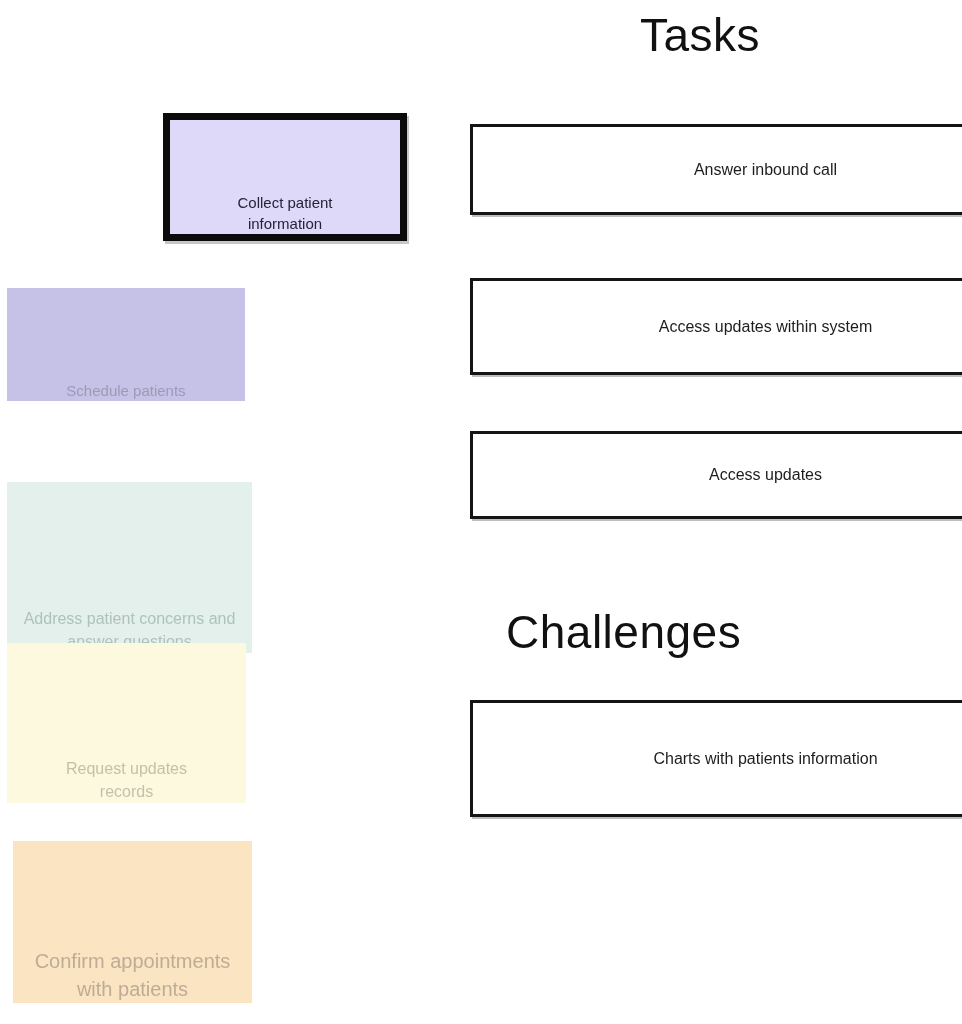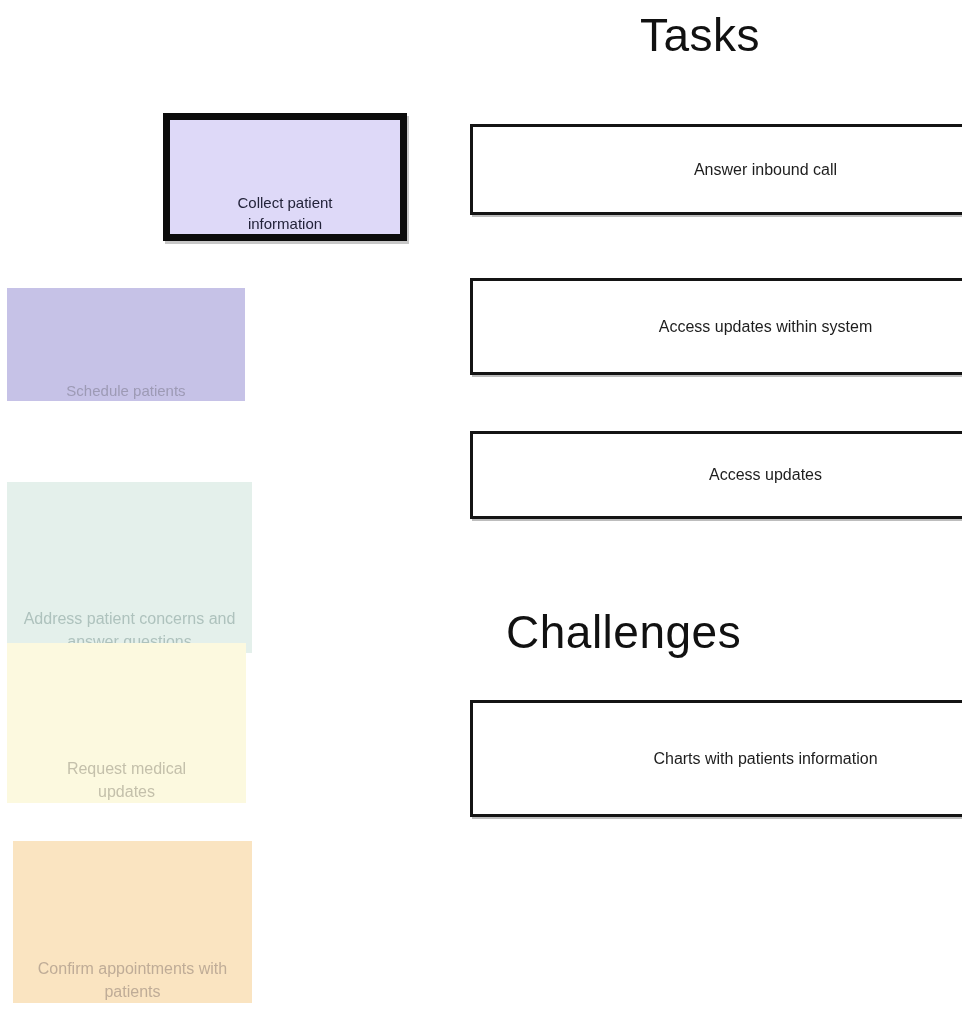--- a/index.html
+++ b/index.html
@@ -28,21 +28,21 @@
     border: 7px solid #0b0b0b;
     box-shadow: 2px 3px 0 #c7c7c7;
   }
   .n1 { left: 163px; top: 113px; width: 244px; height: 128px; }
   .n1 .note-label { max-width: 165px; }
   .n2 { left: 7px;  top: 288px; width: 238px; height: 113px; }
   .n3 { left: 7px;  top: 447px; width: 245px; height: 171px; font-size: 16px; margin-top: 35px; }
   .n3 .note-label { max-width: 225px; }
   .n4 { left: 7px;  top: 643px; width: 239px; height: 160px; font-size: 16px; }
   .n4 .note-label { max-width: 150px; }
-  .n5 { left: 13px; top: 841px; width: 239px; height: 162px; font-size: 16px; }
+  .n5 { left: 13px; top: 841px; width: 239px; height: 162px; font-size: 20px; }
   .n5 .note-label { max-width: 225px; }
 
   
   .card {
     position: absolute; left: 470px; width: 567px;
     background: #ffffff; border: 3px solid #141414;
     box-shadow: 2px 2px 0 #bdbdbd;
     display: flex; align-items: center; justify-content: center;
     text-align: center; font-size: 16px; color: #1d1d1d; padding-left: 24px;
   }
@@ -66,21 +66,21 @@
 
   <div class="note n2" style="background-color: rgb(198, 194, 231);">
     <span class="note-label" style="color: rgb(157, 154, 181);">Schedule patients</span>
   </div>
 
   <div class="note n3" style="background-color: rgb(228, 240, 235);">
     <span class="note-label" style="color: rgb(174, 194, 189);">Address patient concerns and answer questions</span>
   </div>
 
   <div class="note n4" style="background-color: rgb(252, 249, 223);">
-    <span class="note-label" style="color: rgb(196, 192, 171);">Request medical updates</span>
+    <span class="note-label" style="color: rgb(196, 192, 171);">Request updates records</span>
   </div>
 
   <div class="note n5" style="background-color: rgb(250, 228, 193);">
     <span class="note-label" style="color: rgb(191, 172, 151);">Confirm appointments with patients</span>
   </div>
 
   <div class="card cA">
     <span class="card-label">Answer inbound call</span>
   </div>
 

